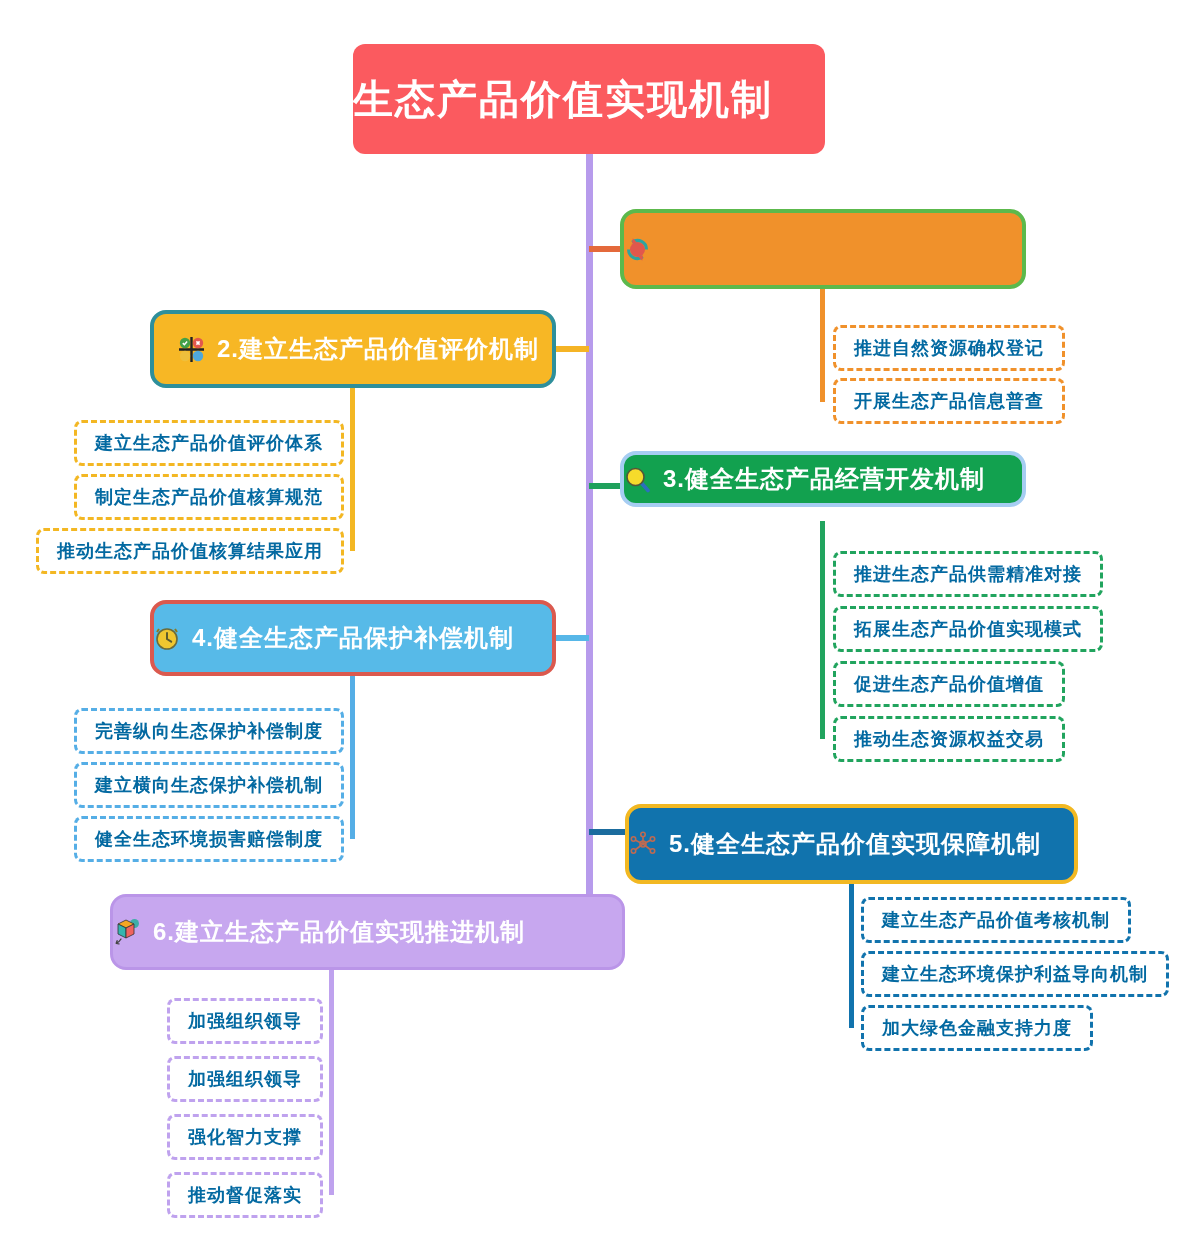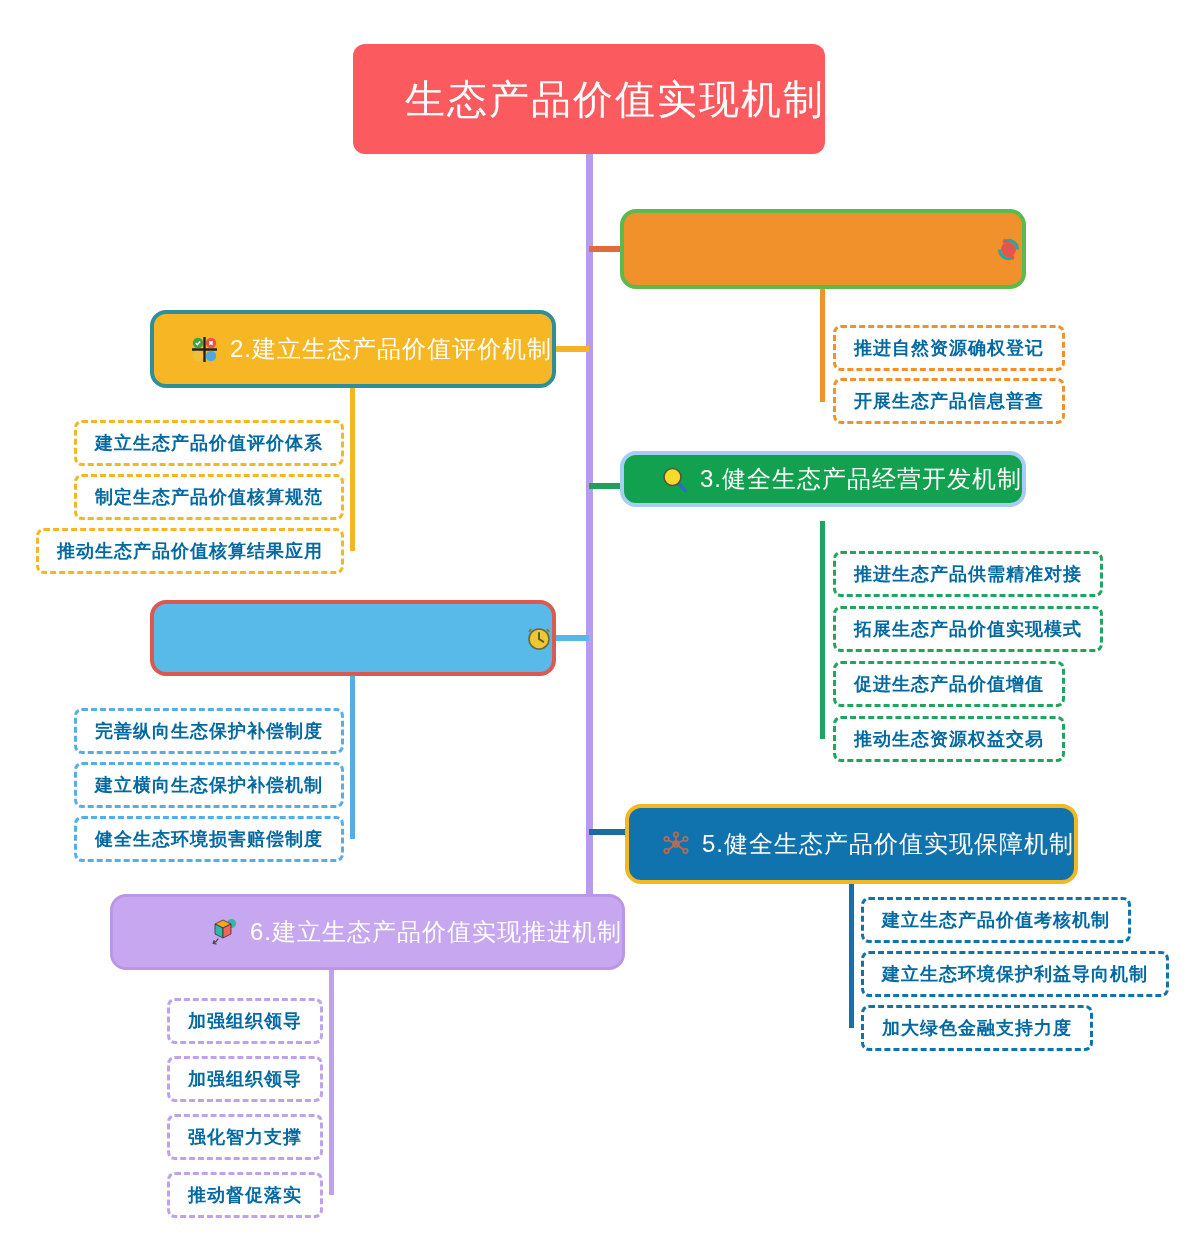--- a/index.html
+++ b/index.html
@@ -3,22 +3,22 @@
 <meta charset="utf-8">
 <style>
   * { margin:0; padding:0; box-sizing:border-box; }
   html,body { background:#ffffff; }
   body {
     width:1200px; height:1260px; position:relative; overflow:hidden;
     font-family:"Liberation Sans","DejaVu Sans",sans-serif;
   }
   .line { position:absolute; }
   .node {
-    position:absolute; display:flex; align-items:center; justify-content:flex-end;
-    color:#ffffff; font-weight:400;
+    position:absolute; display:flex; align-items:center; justify-content:flex-start;
+    color:#ffffff; font-weight:700;
   }
   .root-node {
     border-radius:12px; font-size:40px; letter-spacing:2px;
   }
   .branch {
     border-style:solid; border-width:4px; border-radius:16px;
     font-size:24px; letter-spacing:1px; gap:12px;
   }
   .child {
     position:absolute; height:46px; display:flex; align-items:center;
@@ -101,20 +101,21 @@
   <div class="child" style="left: 833px; top: 716px; border-color: rgb(33, 164, 94);">推动生态资源权益交易</div>
 
   <div class="node branch" style="left: 150px; top: 600px; width: 406px; height: 76px; background: rgb(87, 186, 232); border-color: rgb(219, 89, 78);">
     <span class="icon">
       <svg width="26" height="26" viewBox="0 0 26 26">
         <path d="M5 4 3 7M21 4l2 3" stroke="#8a7a22" stroke-width="2"></path>
         <circle cx="13" cy="14" r="10" fill="#EFC730" stroke="#6b6b3a" stroke-width="1.6"></circle>
         <path d="M13 8v6l4.2 2.6" stroke="#5c5c2e" stroke-width="2" fill="none" stroke-linecap="round"></path>
       </svg>
     </span>
+    <span>4.健全生态产品保护补偿机制</span>
   </div>
   <div class="child" style="right: 856px; top: 708px; border-color: rgb(85, 174, 230);">完善纵向生态保护补偿制度</div>
   <div class="child" style="right: 856px; top: 762px; border-color: rgb(85, 174, 230);">建立横向生态保护补偿机制</div>
   <div class="child" style="right: 856px; top: 816px; border-color: rgb(85, 174, 230); text-align: center;">健全生态环境损害赔偿制度</div>
 
   <div class="node branch" style="left: 625px; top: 792px; width: 453px; height: 80px; background: rgb(17, 115, 173); border-color: rgb(242, 184, 34); margin-top: 12px;">
     <span class="icon">
       <svg width="28" height="28" viewBox="0 0 28 28">
         <g stroke="#C06A50" stroke-width="1.6" fill="none">
           <path d="M14 14V6M14 14l8-4M14 14l8 6M14 14l-8 6M14 14l-8-4"></path>

